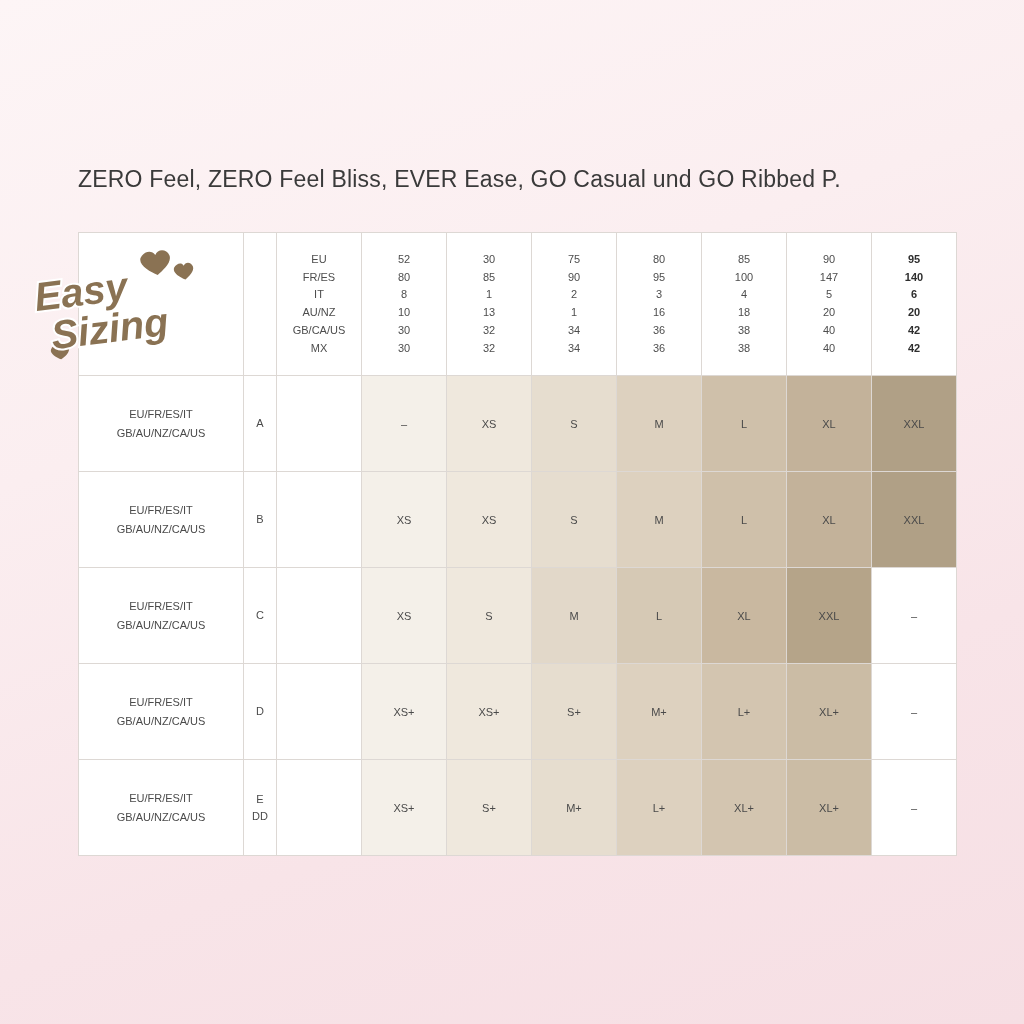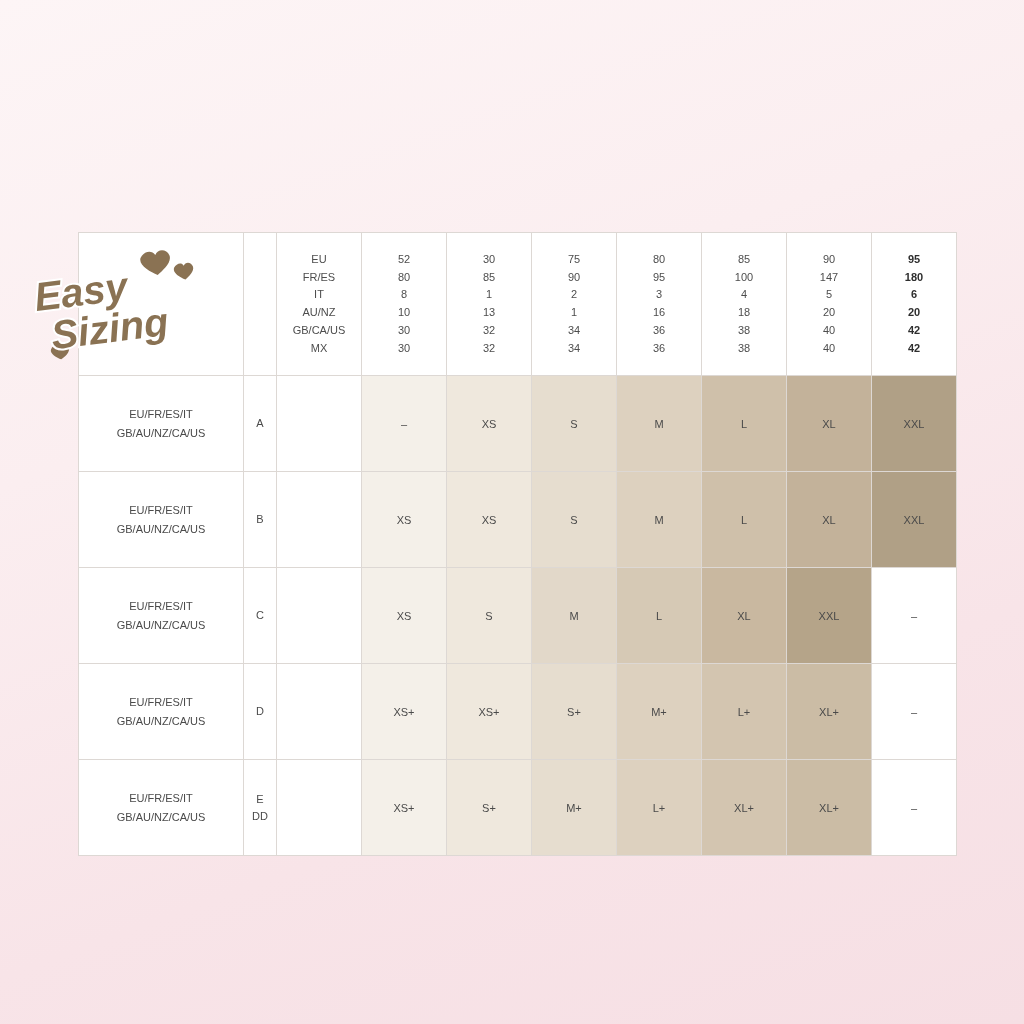--- a/index.html
+++ b/index.html
@@ -124,20 +124,21 @@
     transform: rotate(-7deg);
     pointer-events: none;
   }
   .badge svg { display: block; }
 </style>
 </head>
 <body>
 
 <div class="page">
 
+  <div class="title">ZERO Feel, ZERO Feel Bliss, EVER Ease, GO Casual und GO Ribbed P.</div>
 
   <div class="table-wrap">
     <table class="size-table">
       <tbody>
         <tr class="hdr-row">
           <td class="hdr-label"></td>
           <td class="hdr-cup"></td>
           <td class="hdr-systems">
             <div class="sys-list">
               <div>EU</div>
@@ -205,21 +206,21 @@
               <div>147</div>
               <div>5</div>
               <div>20</div>
               <div>40</div>
               <div>40</div>
             </div>
           </td>
           <td class="col-size">
             <div class="val-list bold">
               <div>95</div>
-              <div>180</div>
+              <div>140</div>
               <div>6</div>
               <div>20</div>
               <div>42</div>
               <div>42</div>
             </div>
           </td>
         </tr>
 
         <tr class="body-row">
           <td class="rowlabel">

